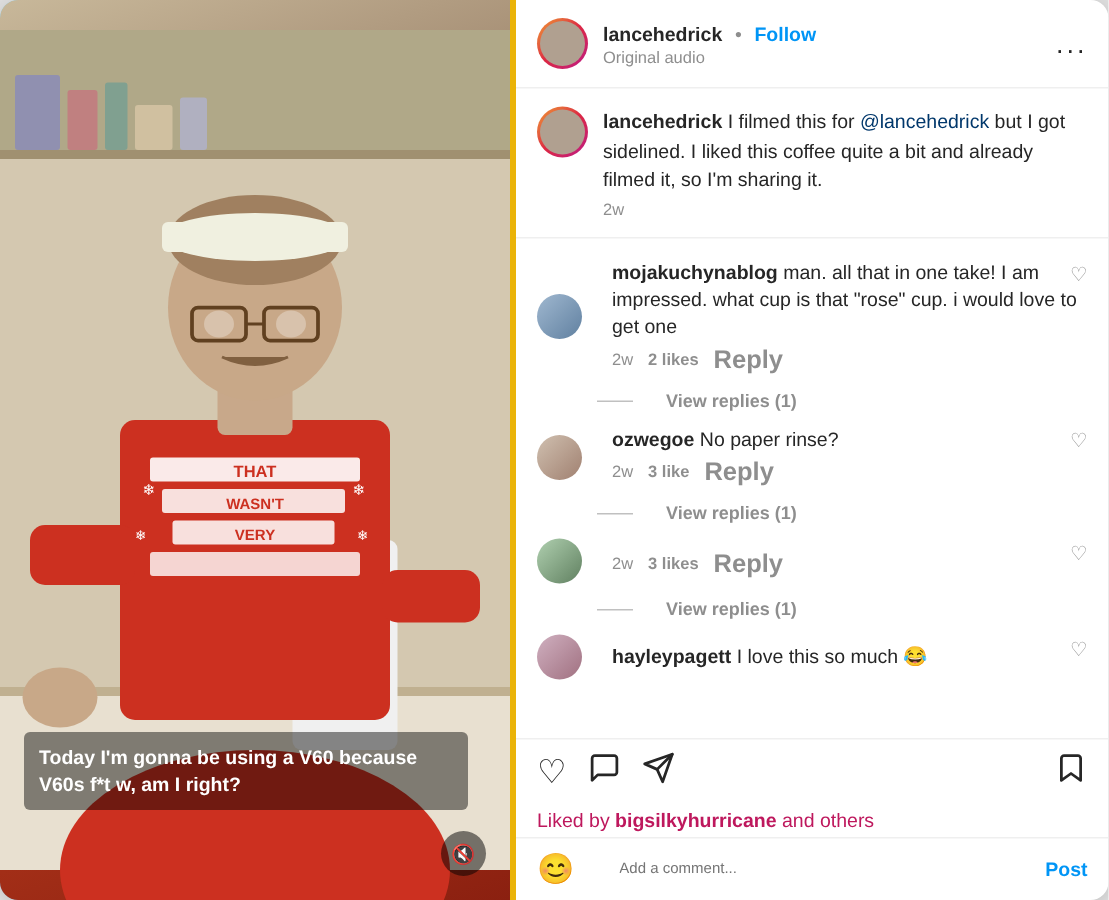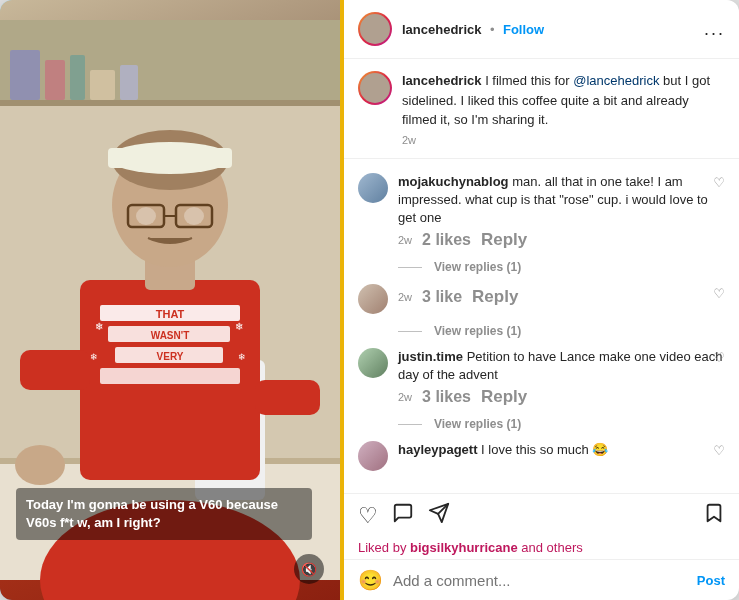--- a/index.html
+++ b/index.html
@@ -157,23 +157,23 @@
       margin-top: 4px;
     }
     
     .comments-scroll {
       flex: 1;
       overflow-y: auto;
       padding: 8px 0;
     }
     .comment-item {
       display: flex;
-      align-items: flex-start;
+      align-items: center;
       padding: 6px 14px;
-      gap: 10px;
+      gap: 20px;
       position: relative;
     }
     .comment-avatar {
       width: 30px;
       height: 30px;
       border-radius: 50%;
       flex-shrink: 0;
       background: #c0a8a0;
     }
     .comment-avatar.av1 { background: linear-gradient(135deg, #a0b8d0, #6080a0); }
@@ -195,42 +195,42 @@
       display: flex;
       align-items: center;
       gap: 10px;
       margin-top: 3px;
     }
     .comment-time {
       font-size: 11px;
       color: #8e8e8e;
     }
     .comment-likes {
-      font-size: 16px;
+      font-size: 11px;
       color: #8e8e8e;
       font-weight: 600;
     }
     .comment-reply-btn {
       font-size: 17px;
       color: #8e8e8e;
       font-weight: 600;
       cursor: pointer;
     }
     .comment-heart {
       position: absolute;
       right: 14px;
       top: 8px;
       font-size: 13px;
       color: #8e8e8e;
       cursor: pointer;
     }
     .view-replies {
       display: flex;
       align-items: center;
-      gap: 12px;
+      gap: 22px;
       padding: 4px 14px 4px 54px;
       font-size: 12px;
       color: #8e8e8e;
       font-weight: 600;
       cursor: pointer;
     }
     .view-replies-line {
       width: 24px;
       height: 1px;
       background: #c0c0c0;
@@ -277,23 +277,24 @@
     }
     .emoji-btn {
       font-size: 20px;
       cursor: pointer;
       color: #262626;
     }
     .comment-input {
       flex: 1;
       border: none;
       outline: none;
-      font-size: 15px;
+      font-size: 10px;
       color: #be185d;
       background: transparent;
+      margin-left: 20px;
     }
     .post-btn {
       font-size: 13px;
       font-weight: 600;
       color: #0095f6;
       cursor: pointer;
     }
     
     .person-svg {
       position: absolute;
@@ -391,20 +392,21 @@
     <div class="comments-panel">
 
       <div class="post-header">
         <div class="avatar-sm">
           <div class="avatar-inner"></div>
         </div>
         <div class="header-info">
           <span class="header-username">lancehedrick</span>
           <span class="header-dot">•</span>
           <span class="header-follow">Follow</span>
+          <div class="header-audio">Original audio</div>
         </div>
         <div class="more-btn">...</div>
       </div>
 
       <div class="caption-section">
         <div class="avatar-sm">
           <div class="avatar-inner"></div>
         </div>
         <div>
           <div class="caption-text">
@@ -436,40 +438,40 @@
           <div class="comment-heart">♡</div>
         </div>
         <div class="view-replies">
           <span class="view-replies-line"></span>
           <span>View replies (1)</span>
         </div>
 
         <div class="comment-item">
           <div class="comment-avatar av2"></div>
           <div class="comment-content">
+            <div class="comment-text">
+              <span class="comment-un">ozwegoe</span>
+              <span> No paper rinse?</span>
+            </div>
             <div class="comment-meta">
               <span class="comment-time">2w</span>
               <span class="comment-likes">3 like</span>
               <span class="comment-reply-btn">Reply</span>
             </div>
           </div>
           <div class="comment-heart">♡</div>
         </div>
         <div class="view-replies">
           <span class="view-replies-line"></span>
           <span>View replies (1)</span>
         </div>
 
         <div class="comment-item">
           <div class="comment-avatar av3"></div>
           <div class="comment-content">
-            <div class="comment-text">
-              <span class="comment-un">justin.time</span>
-              <span> Petition to have Lance make one video each day of the advent</span>
-            </div>
             <div class="comment-meta">
               <span class="comment-time">2w</span>
               <span class="comment-likes">3 likes</span>
               <span class="comment-reply-btn">Reply</span>
             </div>
           </div>
           <div class="comment-heart">♡</div>
         </div>
         <div class="view-replies">
           <span class="view-replies-line"></span>

